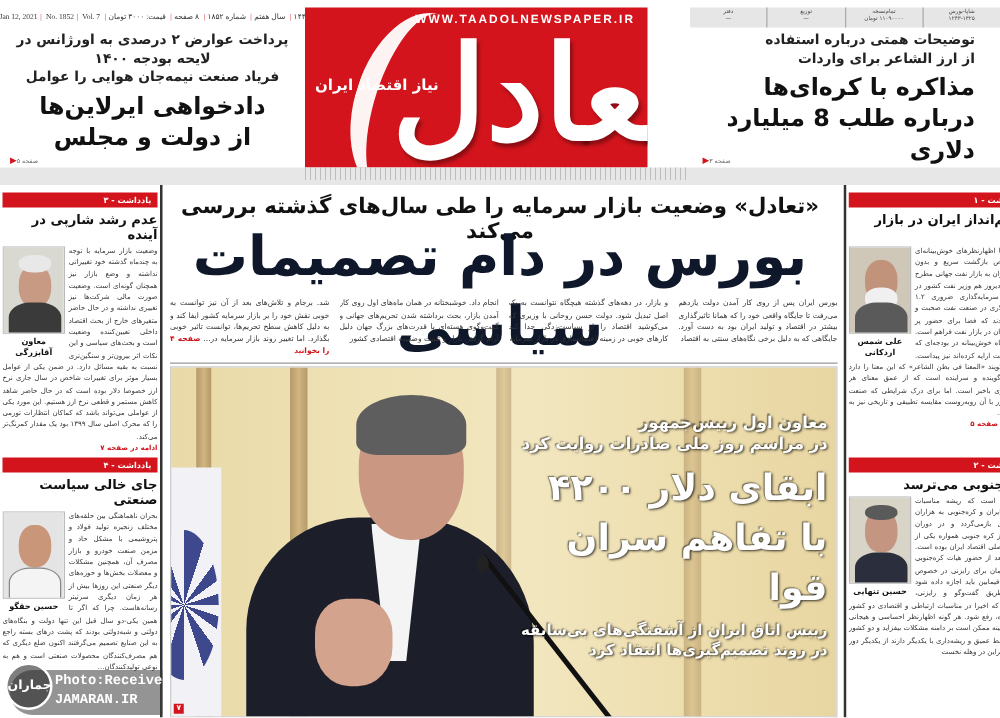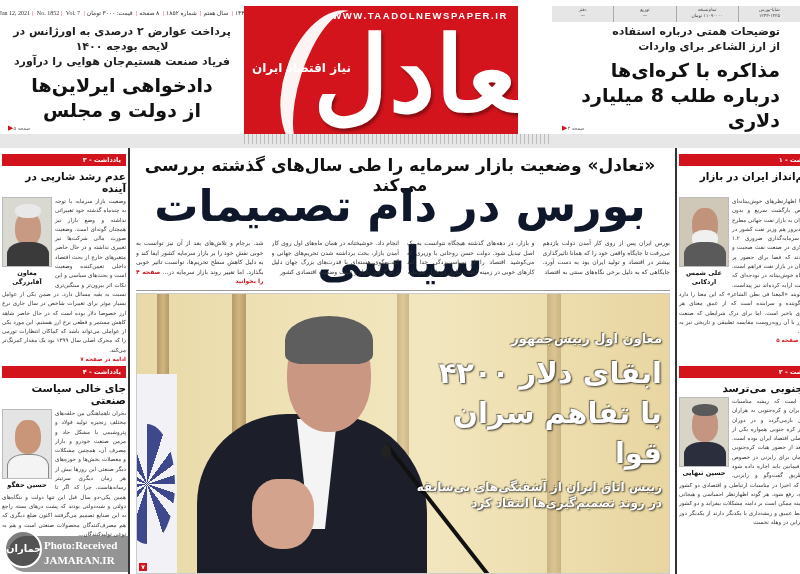--- a/index.html
+++ b/index.html
@@ -74,21 +74,21 @@
   .note-body { position: relative; direction: rtl; font-size: 5.6px; line-height: 9.3px; color: #333; text-align: justify; }
   .portrait { float: left; width: 50px; height: 70px; margin: 0 3px 2px 0; border: 1px solid #bbb; position: relative; overflow: hidden; }
   .portrait .ph-bg { position: absolute; inset: 0; }
   .portrait .ph-face { position: absolute; left: 12px; top: 10px; width: 26px; height: 34px; border-radius: 45%; }
   .portrait .ph-body { position: absolute; left: 4px; top: 44px; width: 42px; height: 30px; border-radius: 40% 40% 0 0; }
   .portrait-name { clear: left; float: left; width: 50px; font-size: 6.5px; font-weight: bold; text-align: center; color: #111; margin: 0 3px 2px 0; }
   .continued { color: #d3141c; font-weight: bold; }
 
   .watermark { position: absolute; top: 536px; left: 8px; width: 122px; height: 36px; background: rgba(60,60,60,0.55); border-radius: 18px 0 0 18px; }
   .wm-logo { position: absolute; top: 530px; left: 4px; width: 38px; height: 38px; border-radius: 50%; border: 2px solid #fff; background: rgba(40,40,40,0.6); color: #fff; font-size: 10px; font-weight: bold; text-align: center; line-height: 34px; }
-  .wm-text { position: absolute; top: 538px; left: 44px; color: #fff; font-family: Liberation Serif, serif; font-size: 11px; line-height: 15px; font-weight: bold; }
+  .wm-text { position: absolute; top: 538px; left: 44px; color: #fff; font-family: Liberation Mono, monospace; font-size: 11px; line-height: 15px; font-weight: bold; }
 </style>
 </head>
 <body>
 
 <div class="top-strip"></div>
 <div class="meta-line">
   <span>سه‌شنبه ۲۳ دی ۱۳۹۹</span><span class="sep">|</span>
   <span>۲۸ جمادی‌الاول ۱۴۴۲</span><span class="sep">|</span>
   <span>سال هفتم</span><span class="sep">|</span>
   <span>شماره ۱۸۵۲</span><span class="sep">|</span>
@@ -122,21 +122,21 @@
   <div class="swoosh"></div>
   <div class="url">WWW.TAADOLNEWSPAPER.IR</div>
   <div class="tagline">نیاز اقتصاد ایران</div>
   <div class="logo">تعادل</div>
 </div>
 <div class="ruler"></div>
 <div class="ruler-ticks"></div>
 
 <div class="top-left">
   <div class="kicker">پرداخت عوارض ۲ درصدی به اورژانس در لایحه بودجه ۱۴۰۰</div>
-  <div class="kicker">فریاد صنعت هستیم‌جان هوایی را درآورد</div>
+  <div class="kicker">فریاد صنعت نیمه‌جان هوایی را عوامل</div>
   <div class="headline-lg">
     <div>دادخواهی ایرلاین‌ها</div>
     <div>از دولت و مجلس</div>
   </div>
 </div>
 <div class="page-ref" style="top:124px; left:6px;">صفحه ۵</div>
 
 <div class="top-right">
   <div class="kicker">توضیحات همتی درباره استفاده</div>
   <div class="kicker">از ارز الشاعر برای واردات</div>
@@ -238,20 +238,21 @@
   <div class="person-head"></div>
   <div class="person-hair"></div>
   <div class="person-hand"></div>
   <div class="mic-stand"></div>
   <div class="mic-head"></div>
   <div class="page-num-tag">۷</div>
 </div>
 
 <div class="photo-text">
   <div class="k1">معاون اول رییس‌جمهور</div>
+  <div class="k1">در مراسم روز ملی صادرات روایت کرد</div>
   <div class="h1">
     <div>ابقای دلار ۴۲۰۰</div>
     <div>با تفاهم سران قوا</div>
   </div>
   <div class="k2">
     <div>رییس اتاق ایران از آشفتگی‌های بی‌سابقه</div>
     <div>در روند تصمیم‌گیری‌ها انتقاد کرد</div>
   </div>
 </div>
 

